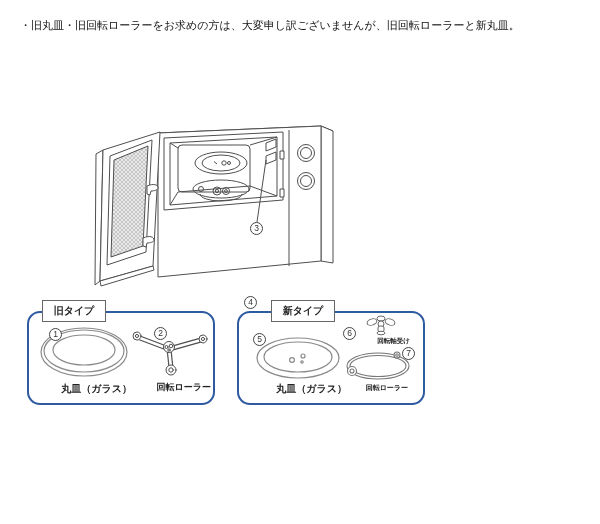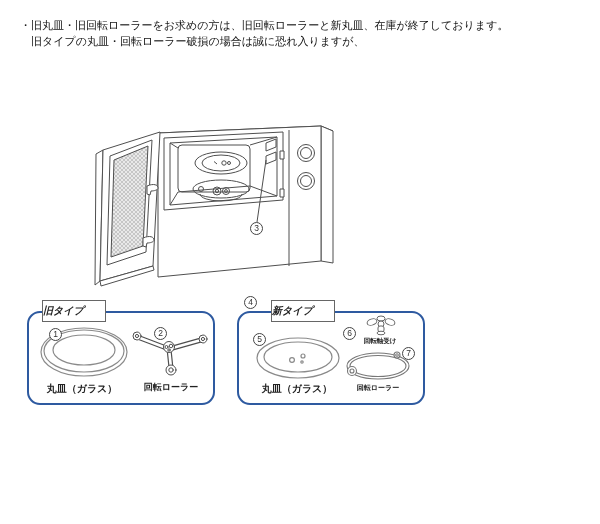--- a/index.html
+++ b/index.html
@@ -10,37 +10,36 @@
   }
   .abs{position:absolute;}
   .notice{left:20px;top:18px;width:566px;font-size:11px;line-height:15.6px;color:#111;}
   .notice div{white-space:nowrap;}
   .panel{
     position:absolute;width:188px;height:94px;border:2px solid #2e5aa0;
     border-radius:13px;background:#fff;box-sizing:border-box;z-index:1;
   }
   .panel-title{
     position:absolute;width:62px;height:20px;border:1px solid #666;background:#fff;
-    z-index:3;font-size:10px;font-weight:bold;line-height:20px;color:#222;font-style:italic;
+    z-index:3;font-size:10px;font-weight:bold;text-align:center;line-height:20px;color:#222;
   }
   .part-label{
-    position:absolute;z-index:3;text-align:center;font-weight:bold;color:#222;white-space:nowrap;
+    position:absolute;z-index:3;text-align:right;font-weight:bold;color:#222;white-space:nowrap;
   }
   .callout{
     position:absolute;z-index:4;width:11px;height:11px;border:1px solid #444;border-radius:50%;
     background:#fff;font-size:8.5px;line-height:11px;text-align:center;color:#333;
   }
   svg.artwork{position:absolute;left:0;top:0;z-index:2;pointer-events:none;}
 </style>
 </head>
 <body>
 
 <div class="abs notice">
-  <div>・旧丸皿・旧回転ローラーをお求めの方は、旧回転ローラーと新丸皿、在庫が終了しております。</div>
-  <div>　旧タイプの丸皿・回転ローラー破損の場合は誠に恐れ入りますが、</div>
+  <div>・旧丸皿・旧回転ローラーをお求めの方は、大変申し訳ございませんが、旧回転ローラーと新丸皿。</div>
 </div>
 
 <svg class="artwork" width="600" height="524" viewBox="0 0 600 524">
   <defs>
     <pattern id="mesh" width="4" height="4" patternUnits="userSpaceOnUse">
       <rect width="4" height="4" fill="#e9e9e9"></rect>
       <path d="M0,0 L4,4 M4,0 L0,4" stroke="#b8b8b8" stroke-width="0.7"></path>
     </pattern>
   </defs>
 

